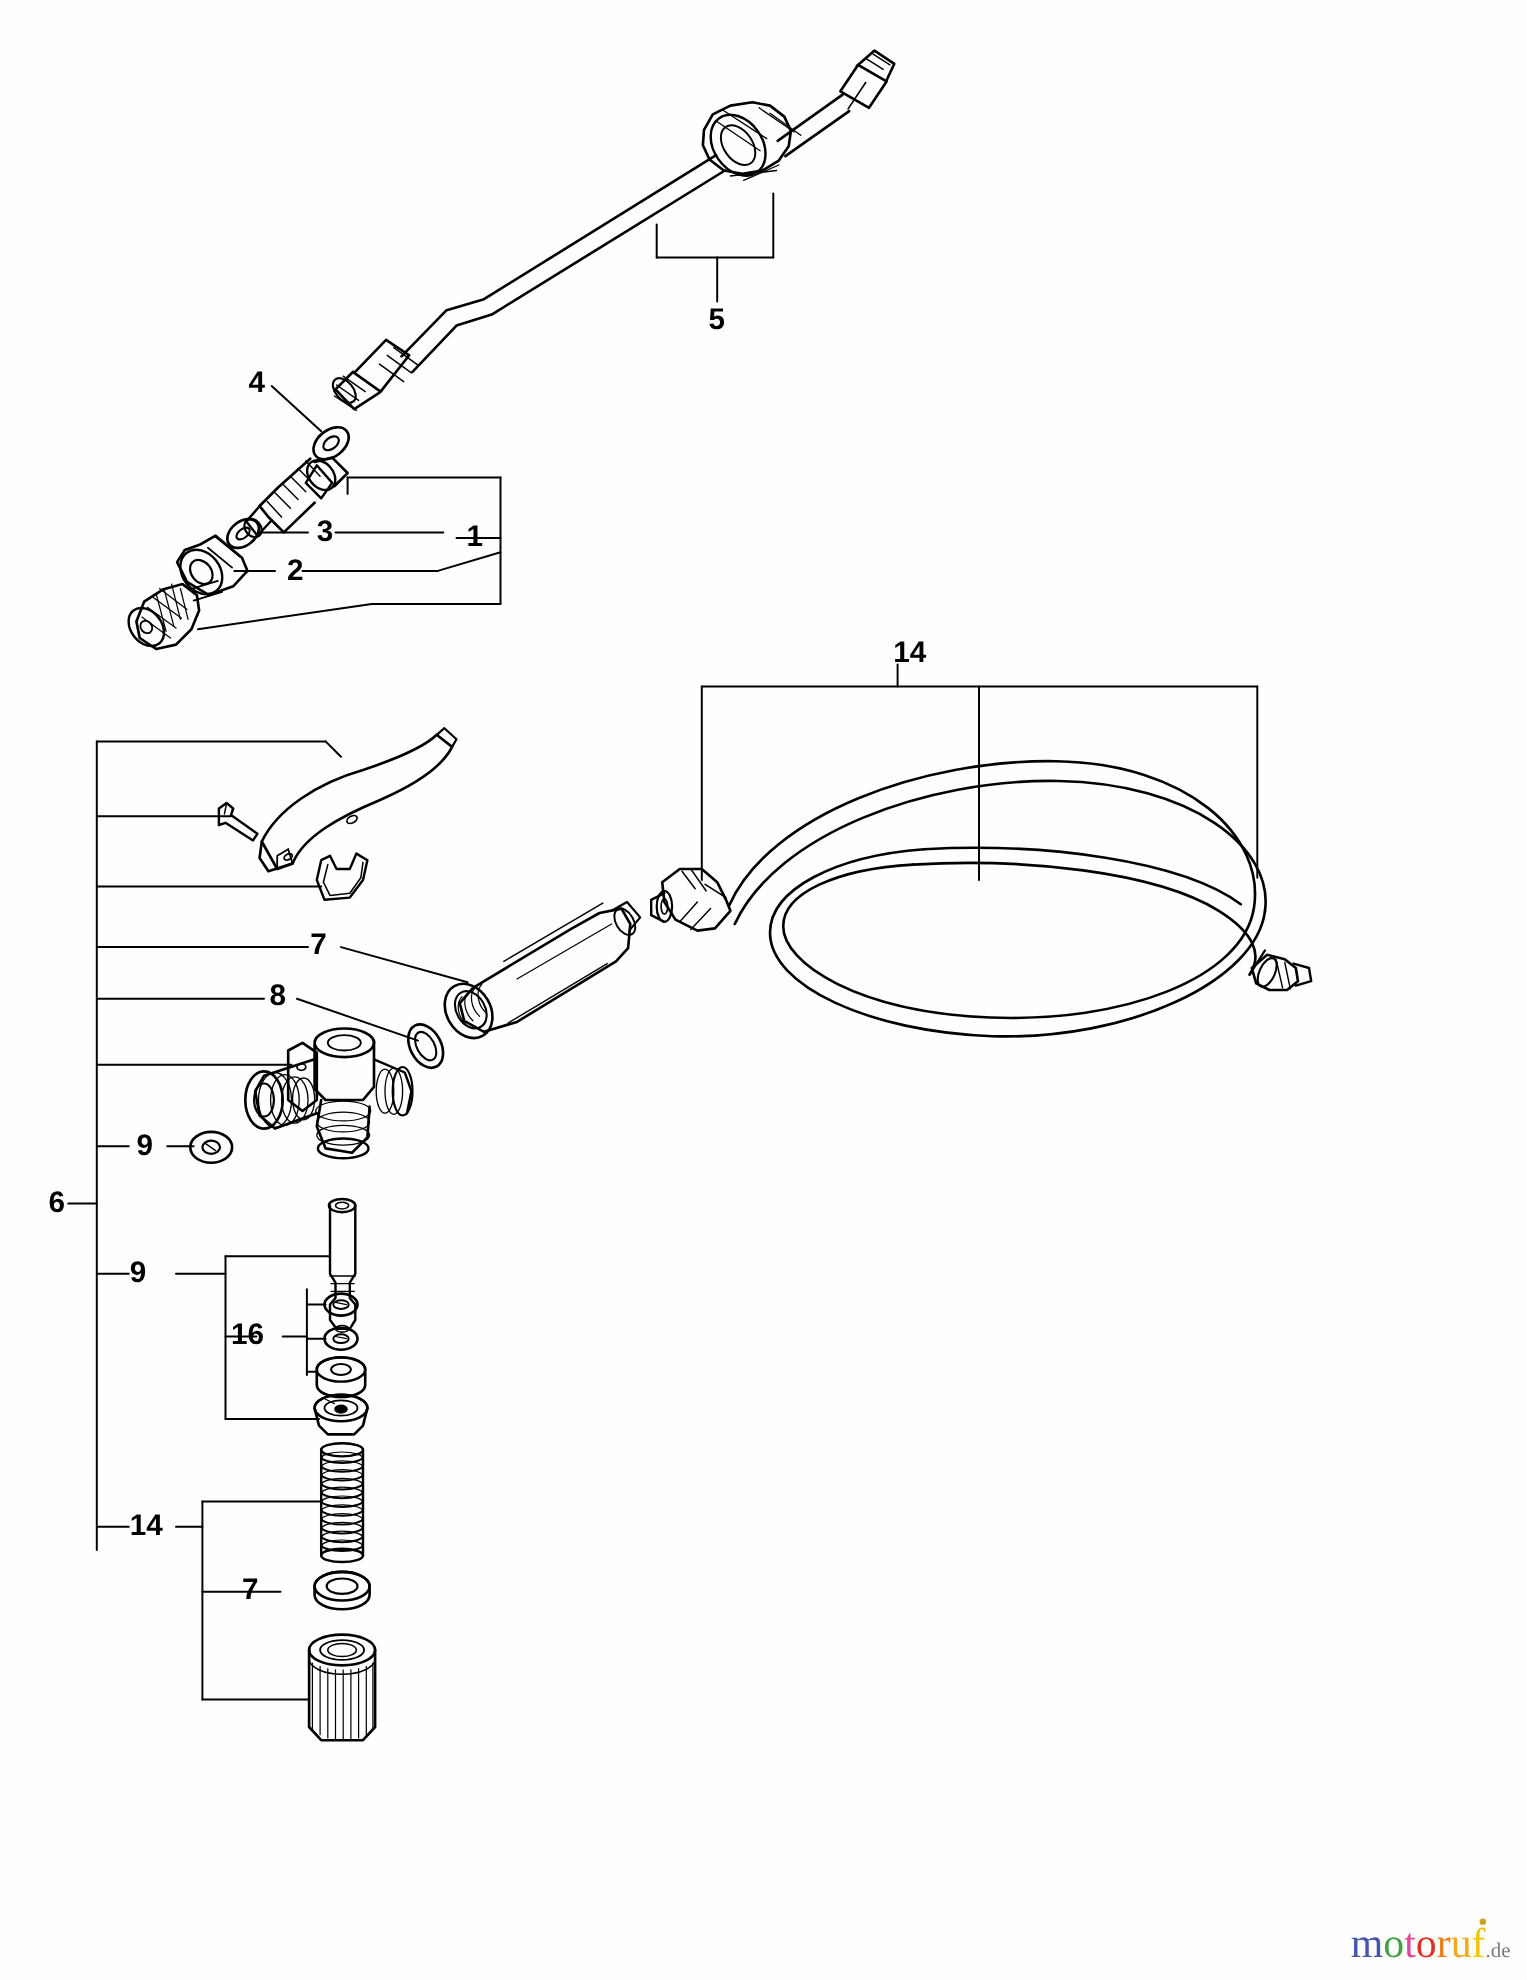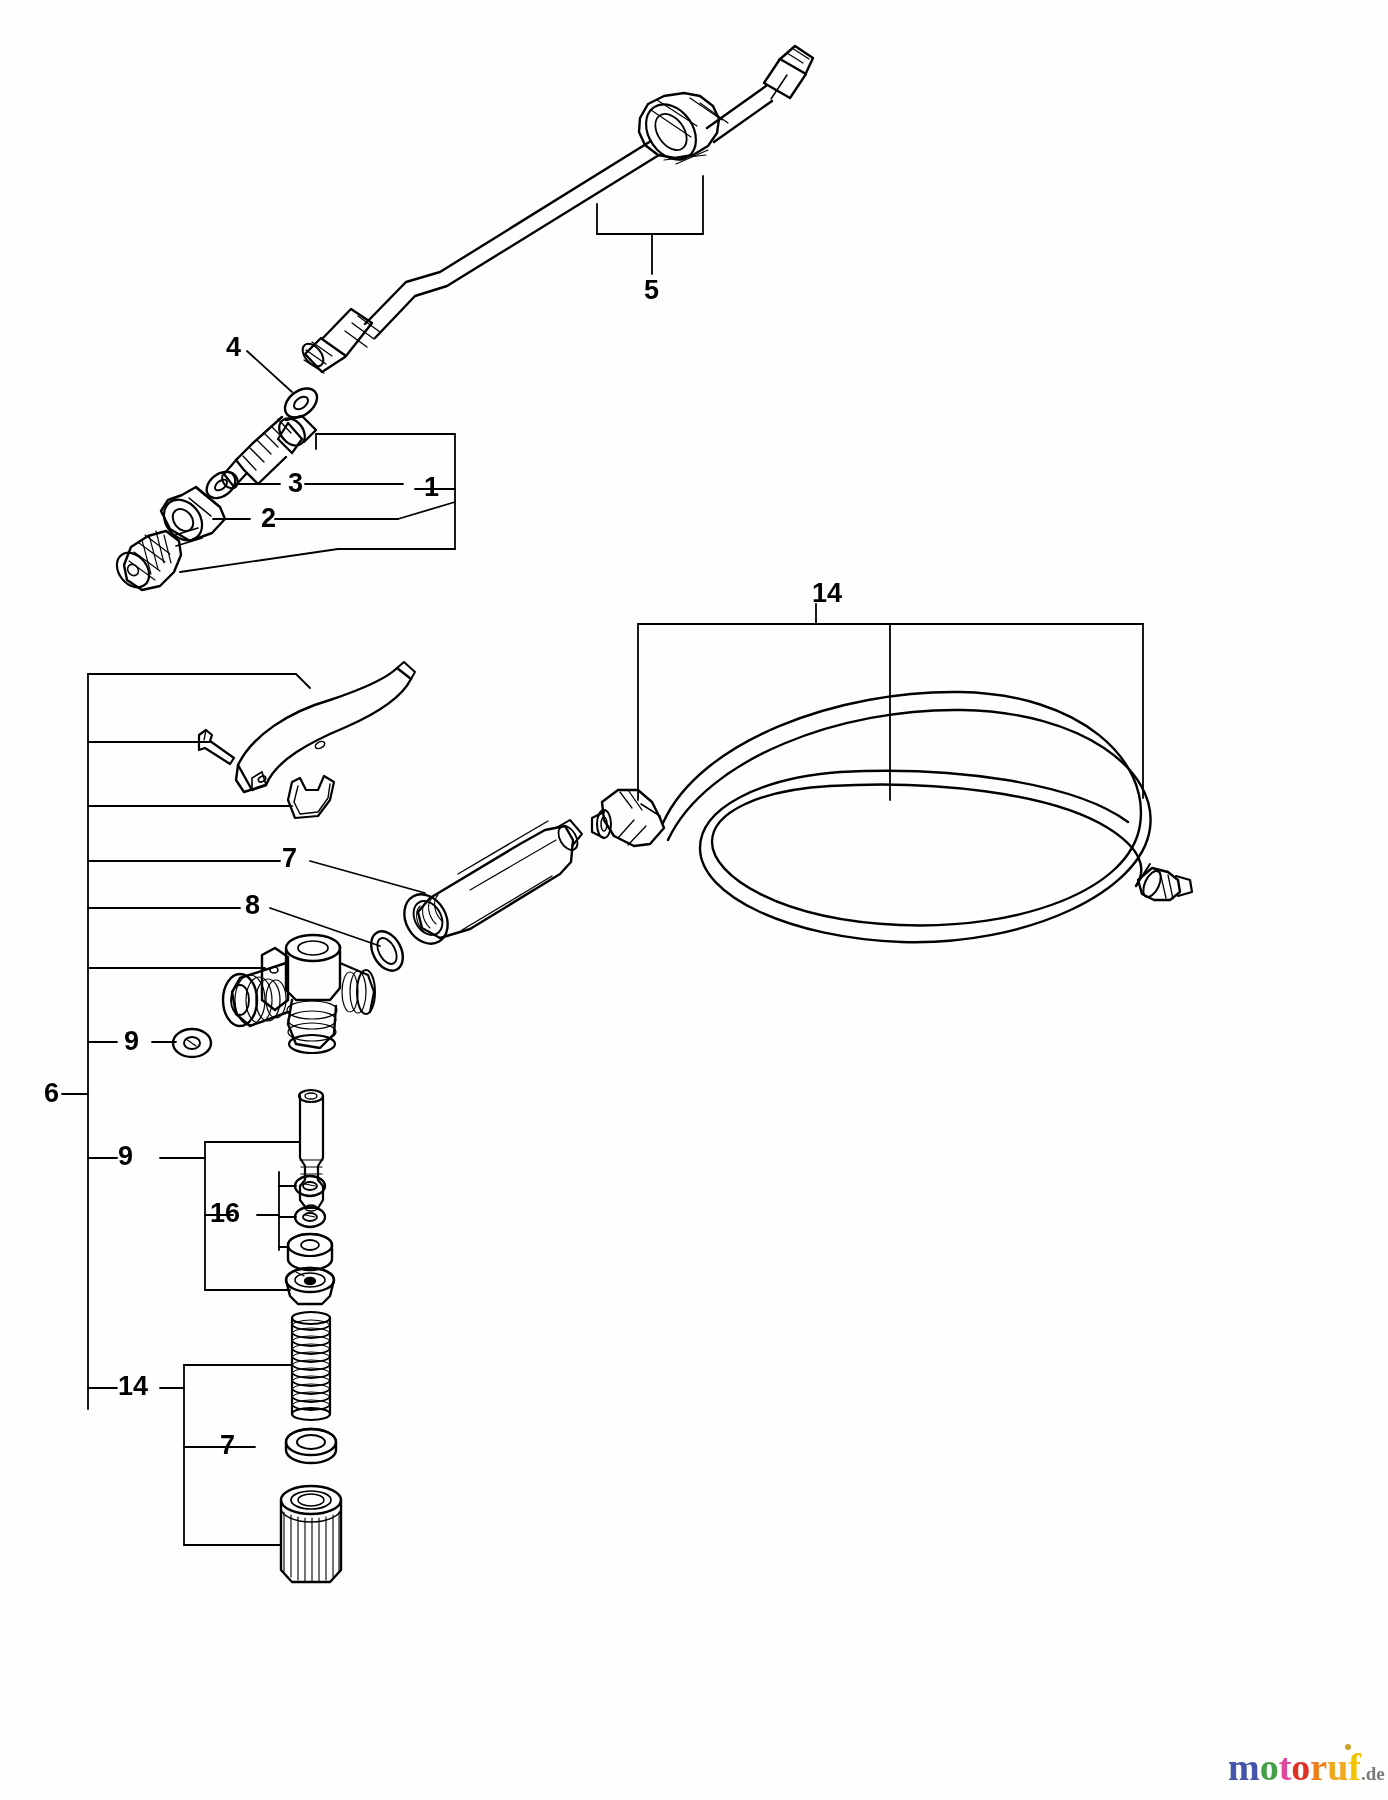--- a/index.html
+++ b/index.html
@@ -4,21 +4,21 @@
 <style>
   html,body{margin:0;padding:0;background:#fff;}
   body{width:1388px;height:1800px;position:relative;overflow:hidden;
        font-family:"Liberation Sans",sans-serif;color:#000;}
   #sheet{position:absolute;inset:0;background:#fefffd;}
   svg.layer{position:absolute;top:0;left:0;width:1388px;height:1800px;}
   .callout{position:absolute;font-weight:bold;font-size:27px;line-height:1;
            font-family:"Liberation Sans",sans-serif;color:#000;letter-spacing:0px;}
   
   #logo{position:absolute;left:1228px;top:1748px;font-size:38px;line-height:1;
-        font-family:"Liberation Serif",serif;font-weight:700;white-space:nowrap;}
+        font-family:"Liberation Serif",serif;font-weight:400;white-space:nowrap;}
   #logo .l{display:inline-block;}
   #logo .dom{font-size:19px;color:#7a7a7a;font-family:"Liberation Serif",serif;vertical-align:baseline;}
   #logo .dot{position:absolute;left:117px;top:-4px;width:6px;height:6px;border-radius:50%;background:#c9a227;}
 </style>
 </head>
 <body>
 
 <div id="sheet">
 
   <svg class="layer" viewBox="0 0 1388 1800">

